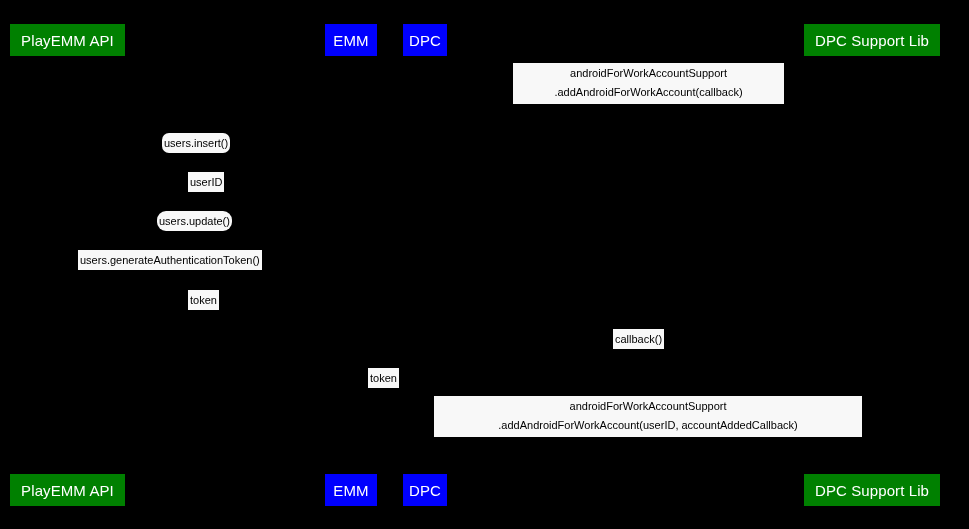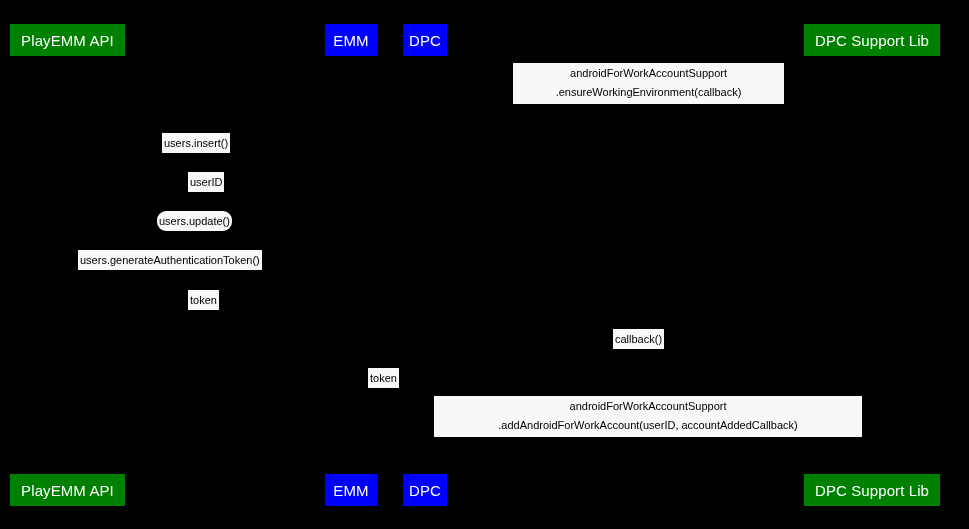--- a/index.html
+++ b/index.html
@@ -84,25 +84,25 @@
   </div>
   <div class="participant blue" style="left:403px; top:24px; width:44px; height:32px;">
     <span>DPC</span>
   </div>
   <div class="participant green" style="left:804px; top:24px; width:136px; height:32px;">
     <span>DPC Support Lib</span>
   </div>
 
   <div class="arrow" style="left:424px; top:104px; width:440px;"></div>
   <div class="arrow-head right" style="left:864px; top:100px;"></div>
-  <div class="msg-label" style="left:513px; top:63px; width:271px;"><span>androidForWorkAccountSupport</span><br><span>.ensureWorkingEnvironment(callback)</span></div>
+  <div class="msg-label" style="left:513px; top:63px; width:271px;"><span>androidForWorkAccountSupport</span><br><span>.addAndroidForWorkAccount(callback)</span></div>
 
   <div class="arrow" style="left:74px; top:153px; width:276px;"></div>
   <div class="arrow-head left" style="left:67px; top:149px;"></div>
-  <div class="msg-label single" style="left:162px; top:133px;"><span>users.insert()</span></div>
+  <div class="msg-label single" style="left:162px; top:133px;border-radius:7px;"><span>users.insert()</span></div>
 
   <div class="arrow" style="left:67px; top:192px; width:276px;"></div>
   <div class="arrow-head right" style="left:343px; top:188px;"></div>
   <div class="msg-label single" style="left:188px; top:172px;"><span>userID</span></div>
 
   <div class="arrow" style="left:74px; top:231px; width:276px;"></div>
   <div class="arrow-head left" style="left:67px; top:227px;"></div>
   <div class="msg-label single" style="left:157px; top:211px;border-radius:9px;"><span>users.update()</span></div>
 
   <div class="arrow" style="left:74px; top:270px; width:276px;"></div>

